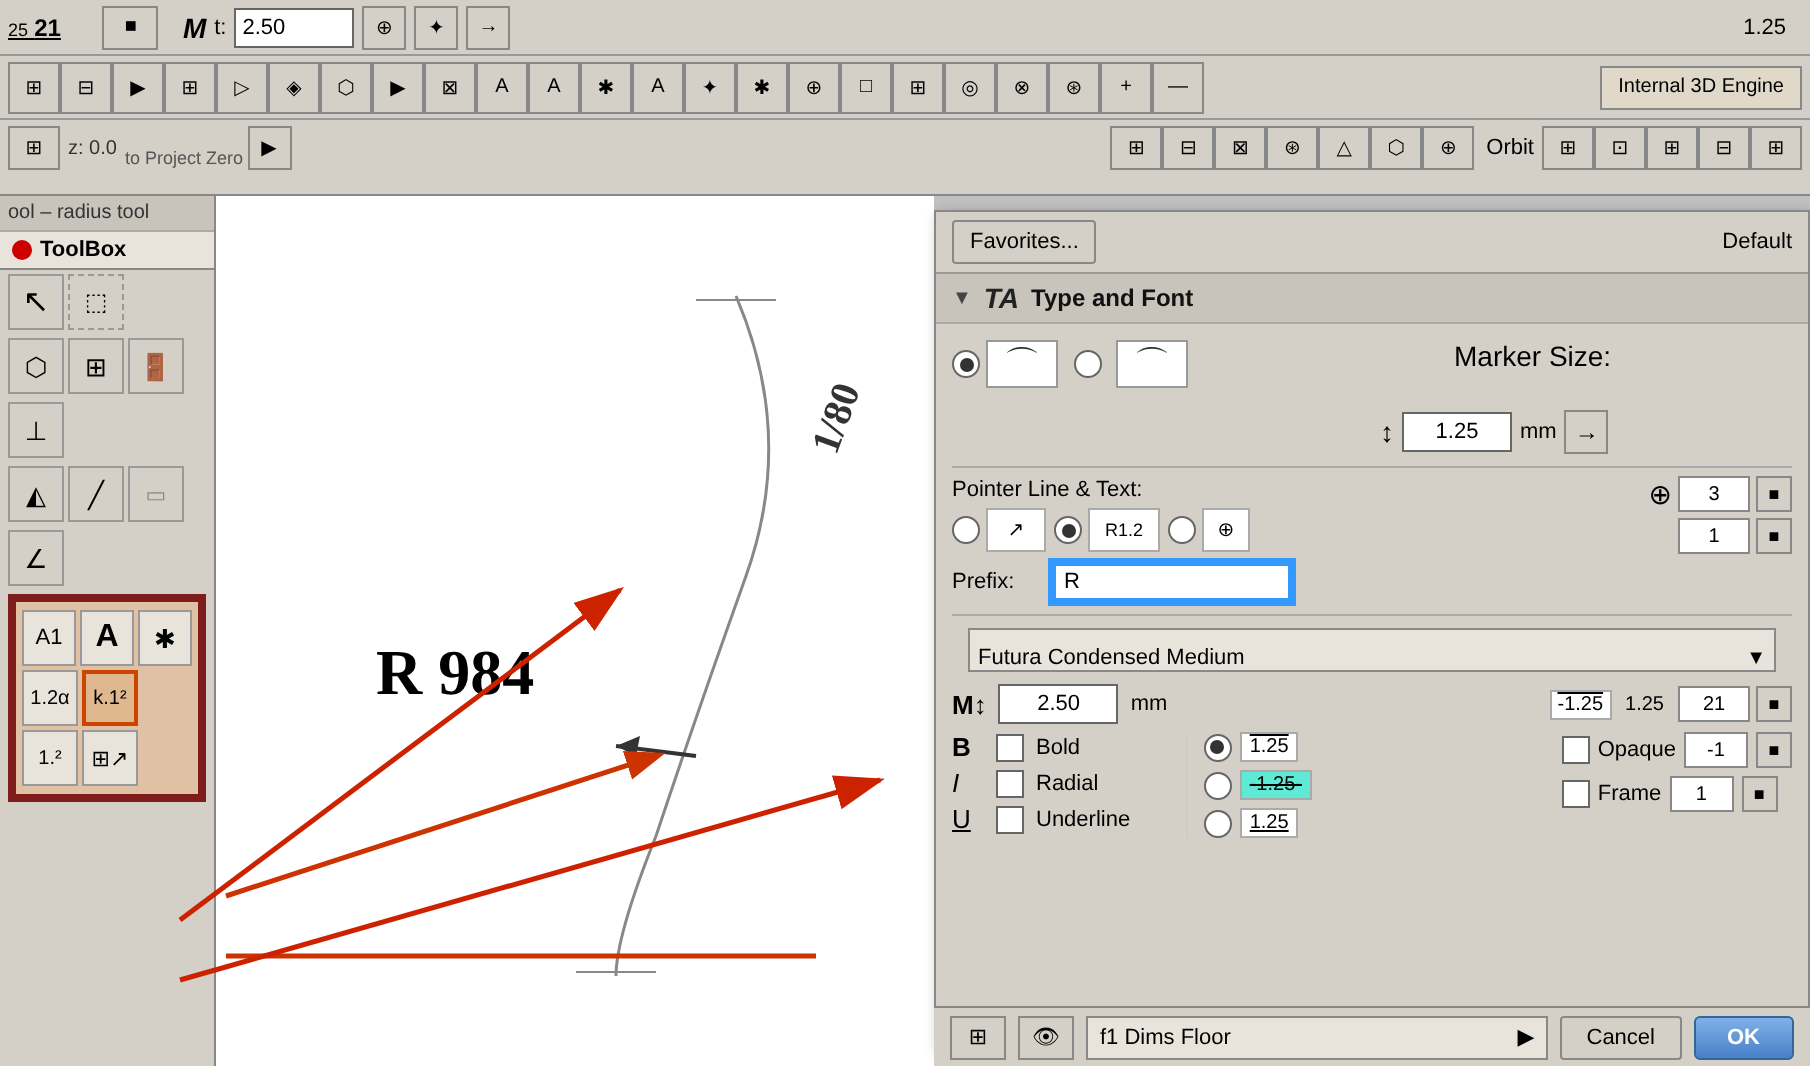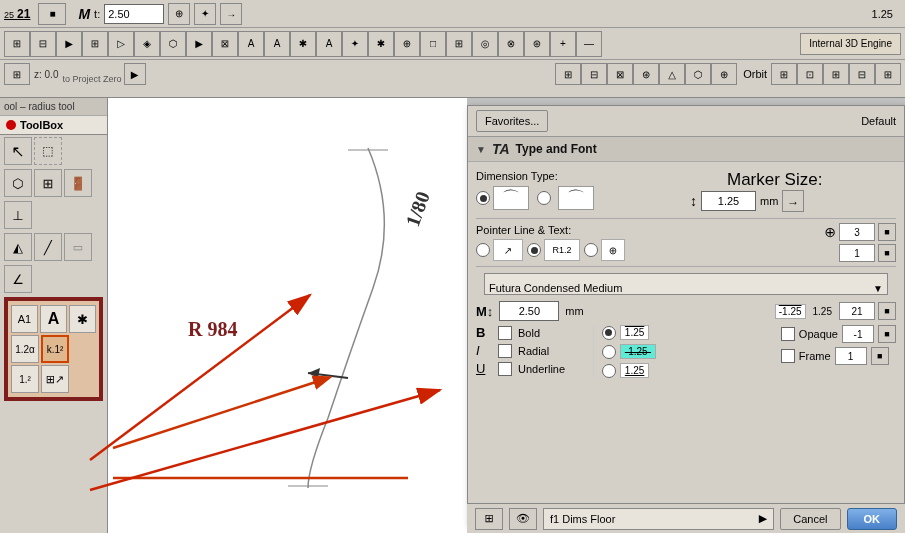--- a/index.html
+++ b/index.html
@@ -21,21 +21,21 @@
     .toolbox-header .red-dot { width: 10px; height: 10px; border-radius: 50%; background: #cc0000; display: inline-block; }
     
     .tool-row { display: flex; align-items: center; padding: 2px 4px; gap: 2px; }
     .tool-btn { width: 28px; height: 28px; background: #d4d0c8; border: 1px solid #999; display: inline-flex; align-items: center; justify-content: center; cursor: pointer; font-size: 13px; }
     
     
     .canvas-area { position: absolute; top: 98px; left: 108px; right: 438px; bottom: 0; background: #e8e4d8; overflow: hidden; }
     .canvas-inner { position: relative; width: 100%; height: 100%; background: white; }
     
     
-    .r984-text { position: absolute; top: 220px; left: 80px; font-size: 20px; font-weight: bold; font-family: serif; color: #7f1d1d; }
+    .r984-text { position: absolute; top: 220px; left: 80px; font-size: 32px; font-weight: bold; font-family: serif; color: #000000; }
     
     
     .canvas-svg { position: absolute; top: 0; left: 0; width: 100%; height: 100%; }
     
     
     .dialog { position: absolute; top: 105px; right: 0; width: 438px; height: 420px; background: #d4d0c8; border: 1px solid #888; box-shadow: 2px 2px 6px rgba(0,0,0,0.3); }
     .dialog-title { background: linear-gradient(to bottom, #8ab4d8, #6890b8); color: white; padding: 4px 8px; font-size: 12px; font-weight: bold; text-align: center; }
     .dialog-header-bar { display: flex; align-items: center; justify-content: space-between; padding: 4px 8px; border-bottom: 1px solid #999; background: #d4d0c8; }
     .favorites-btn { height: 22px; padding: 0 8px; background: #d4d0c8; border: 1px solid #888; cursor: pointer; font-size: 11px; border-radius: 2px; }
     
@@ -74,21 +74,21 @@
 
     
     .highlighted-tools { border: 4px solid #7f1d1d; margin: 2px 4px; padding: 3px; background: rgba(255,160,80,0.3); }
   </style>
 </head>
 <body>
 
 <div class="top-bar">
 
   <div class="top-bar-row1">
-    <span style="font-size:11px; margin-right:4px;text-decoration:underline;">
+    <span style="font-size:11px; margin-right:17px;text-decoration:underline;">
       <span style="font-size:9px;">25</span>
       <span style="font-size:12px; font-weight:bold;">21</span>
     </span>
     <div class="toolbar-btn" style="width:28px;">■</div>
     <span style="font-size:14px; font-weight:bold; font-style:italic; margin-left:8px;">M</span>
     <span style="font-size:11px;">t:</span>
     <input class="input-field" value="2.50" style="width: 60px;">
     <div class="toolbar-btn">⊕</div>
     <div class="toolbar-btn">✦</div>
     <div class="toolbar-btn">→</div>
@@ -243,36 +243,33 @@
   <div class="section-header">
     <span class="section-arrow">▼</span>
     <span class="section-icon">TA</span>
     <span class="section-title">Type and Font</span>
   </div>
 
   <div class="form-area">
 
     <div style="display:flex; align-items:flex-start; margin-bottom:6px;">
       <div style="flex:1;">
-        <div style="font-size:11px; margin-bottom:4px;">
-          <span>Dimension Type:</span>
-        </div>
         <div class="radio-group">
           <div class="radio-option">
             <div class="radio-circle selected"></div>
             <div class="dim-icon" style="font-size:18px;">⌒</div>
           </div>
           <div class="radio-option">
             <div class="radio-circle"></div>
             <div class="dim-icon" style="font-size:18px; margin-left:4px;">⌒</div>
           </div>
         </div>
       </div>
       <div style="flex:1; padding-left:8px;">
-        <div style="font-size:17px; margin-bottom:0;padding-left:37px;">
+        <div style="font-size:14px; margin-bottom:19px;padding-left:37px;">
           <span>Marker Size:</span>
         </div>
         <div style="display:flex; align-items:center; gap:4px;">
           <span style="font-size:14px;">↕</span>
           <input class="marker-input" value="1.25" style="width: 55px; height: 20px; text-align: center; border: 1px solid rgb(102, 102, 102); font-size: 11px;">
           <span style="font-size:11px;">mm</span>
           <div class="arrow-nav-btn">→</div>
         </div>
       </div>
     </div>
@@ -305,20 +302,24 @@
           <input class="val-input" value="3" style="width: 36px; height: 18px; text-align: center; border: 1px solid rgb(136, 136, 136); font-size: 10px;">
           <div class="val-btn" style="width:18px; height:18px; background:#d4d0c8; border:1px solid #888; display:flex; align-items:center; justify-content:center; font-size:9px; cursor:pointer;">■</div>
         </div>
         <div style="display:flex; align-items:center; gap:3px;">
           <input class="val-input" value="1" style="width: 36px; height: 18px; text-align: center; border: 1px solid rgb(136, 136, 136); font-size: 10px;">
           <div class="val-btn" style="width:18px; height:18px; background:#d4d0c8; border:1px solid #888; display:flex; align-items:center; justify-content:center; font-size:9px; cursor:pointer;">■</div>
         </div>
       </div>
     </div>
 
+    <div style="display:flex; align-items:center; margin-bottom:6px;">
+      <span style="font-size:11px; min-width:50px;">Prefix:</span>
+      <input class="prefix-input" value="R" style="width: 120px; height: 20px; border: 2px solid rgb(51, 153, 255); background: white; padding: 0px 4px; font-size: 11px;">
+    </div>
 
     <div class="separator"></div>
 
     <div class="font-select-row">
       <div class="font-dropdown">
         <span>Futura Condensed Medium</span>
         <span class="dropdown-arrow">▼</span>
       </div>
     </div>
 

